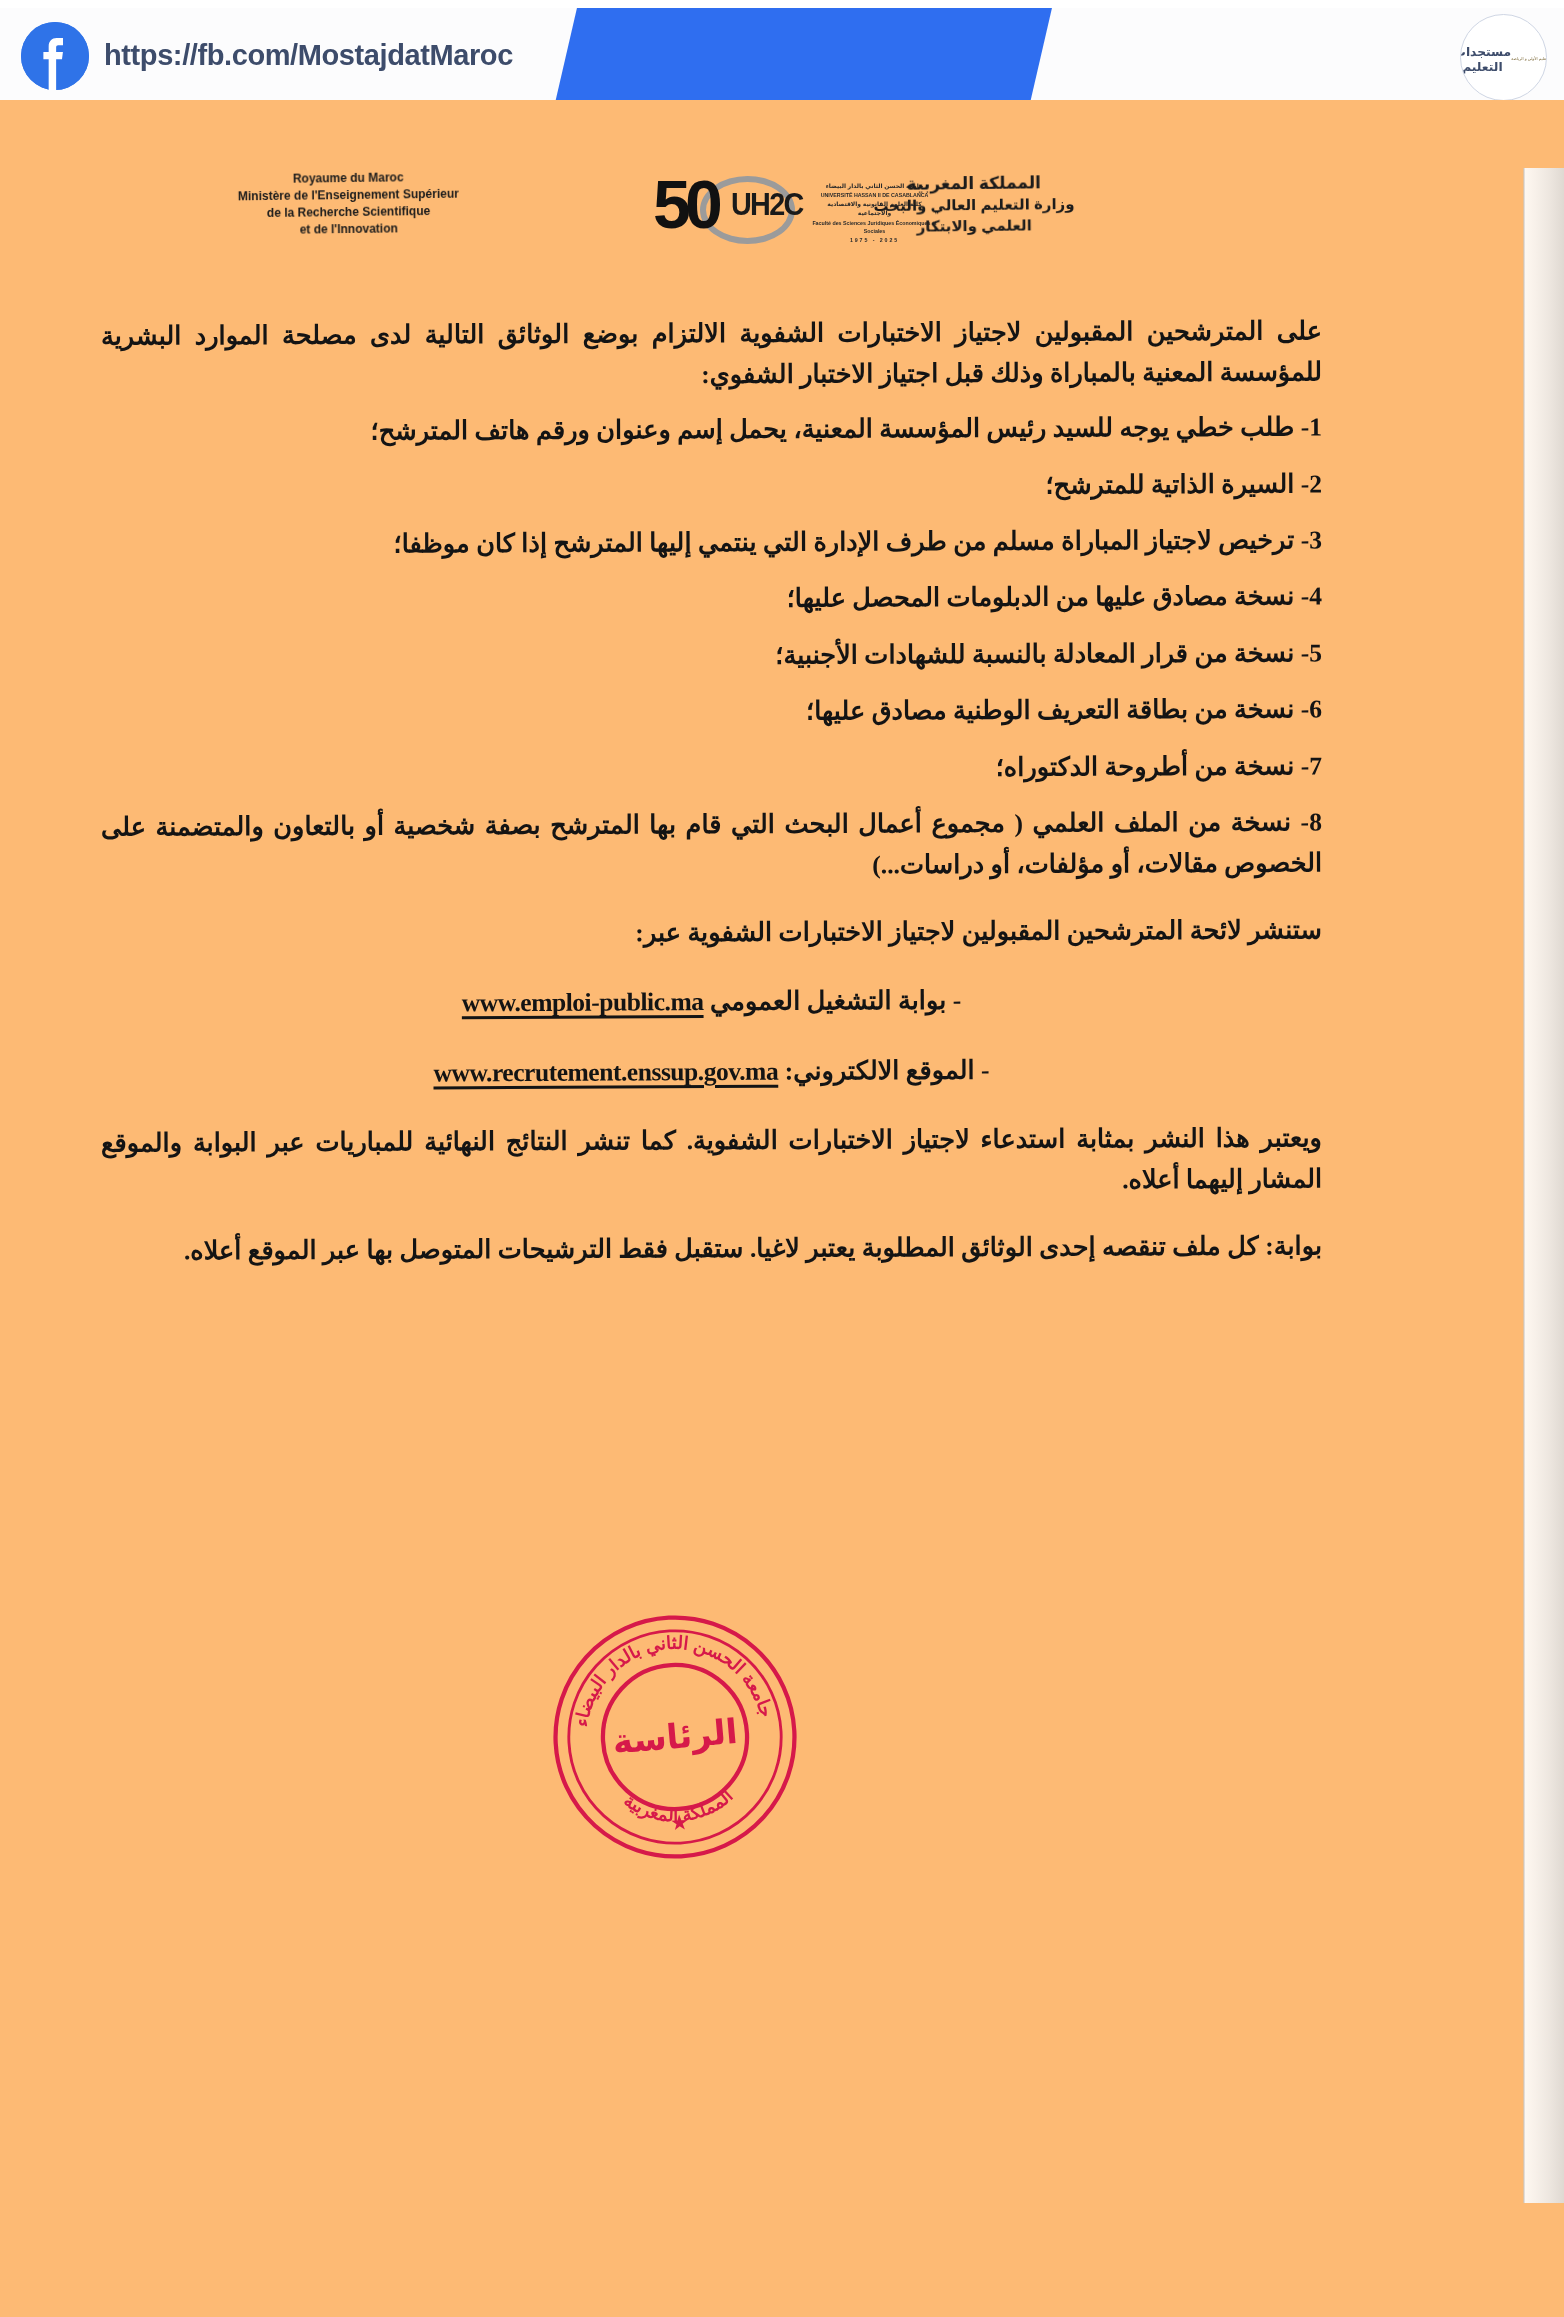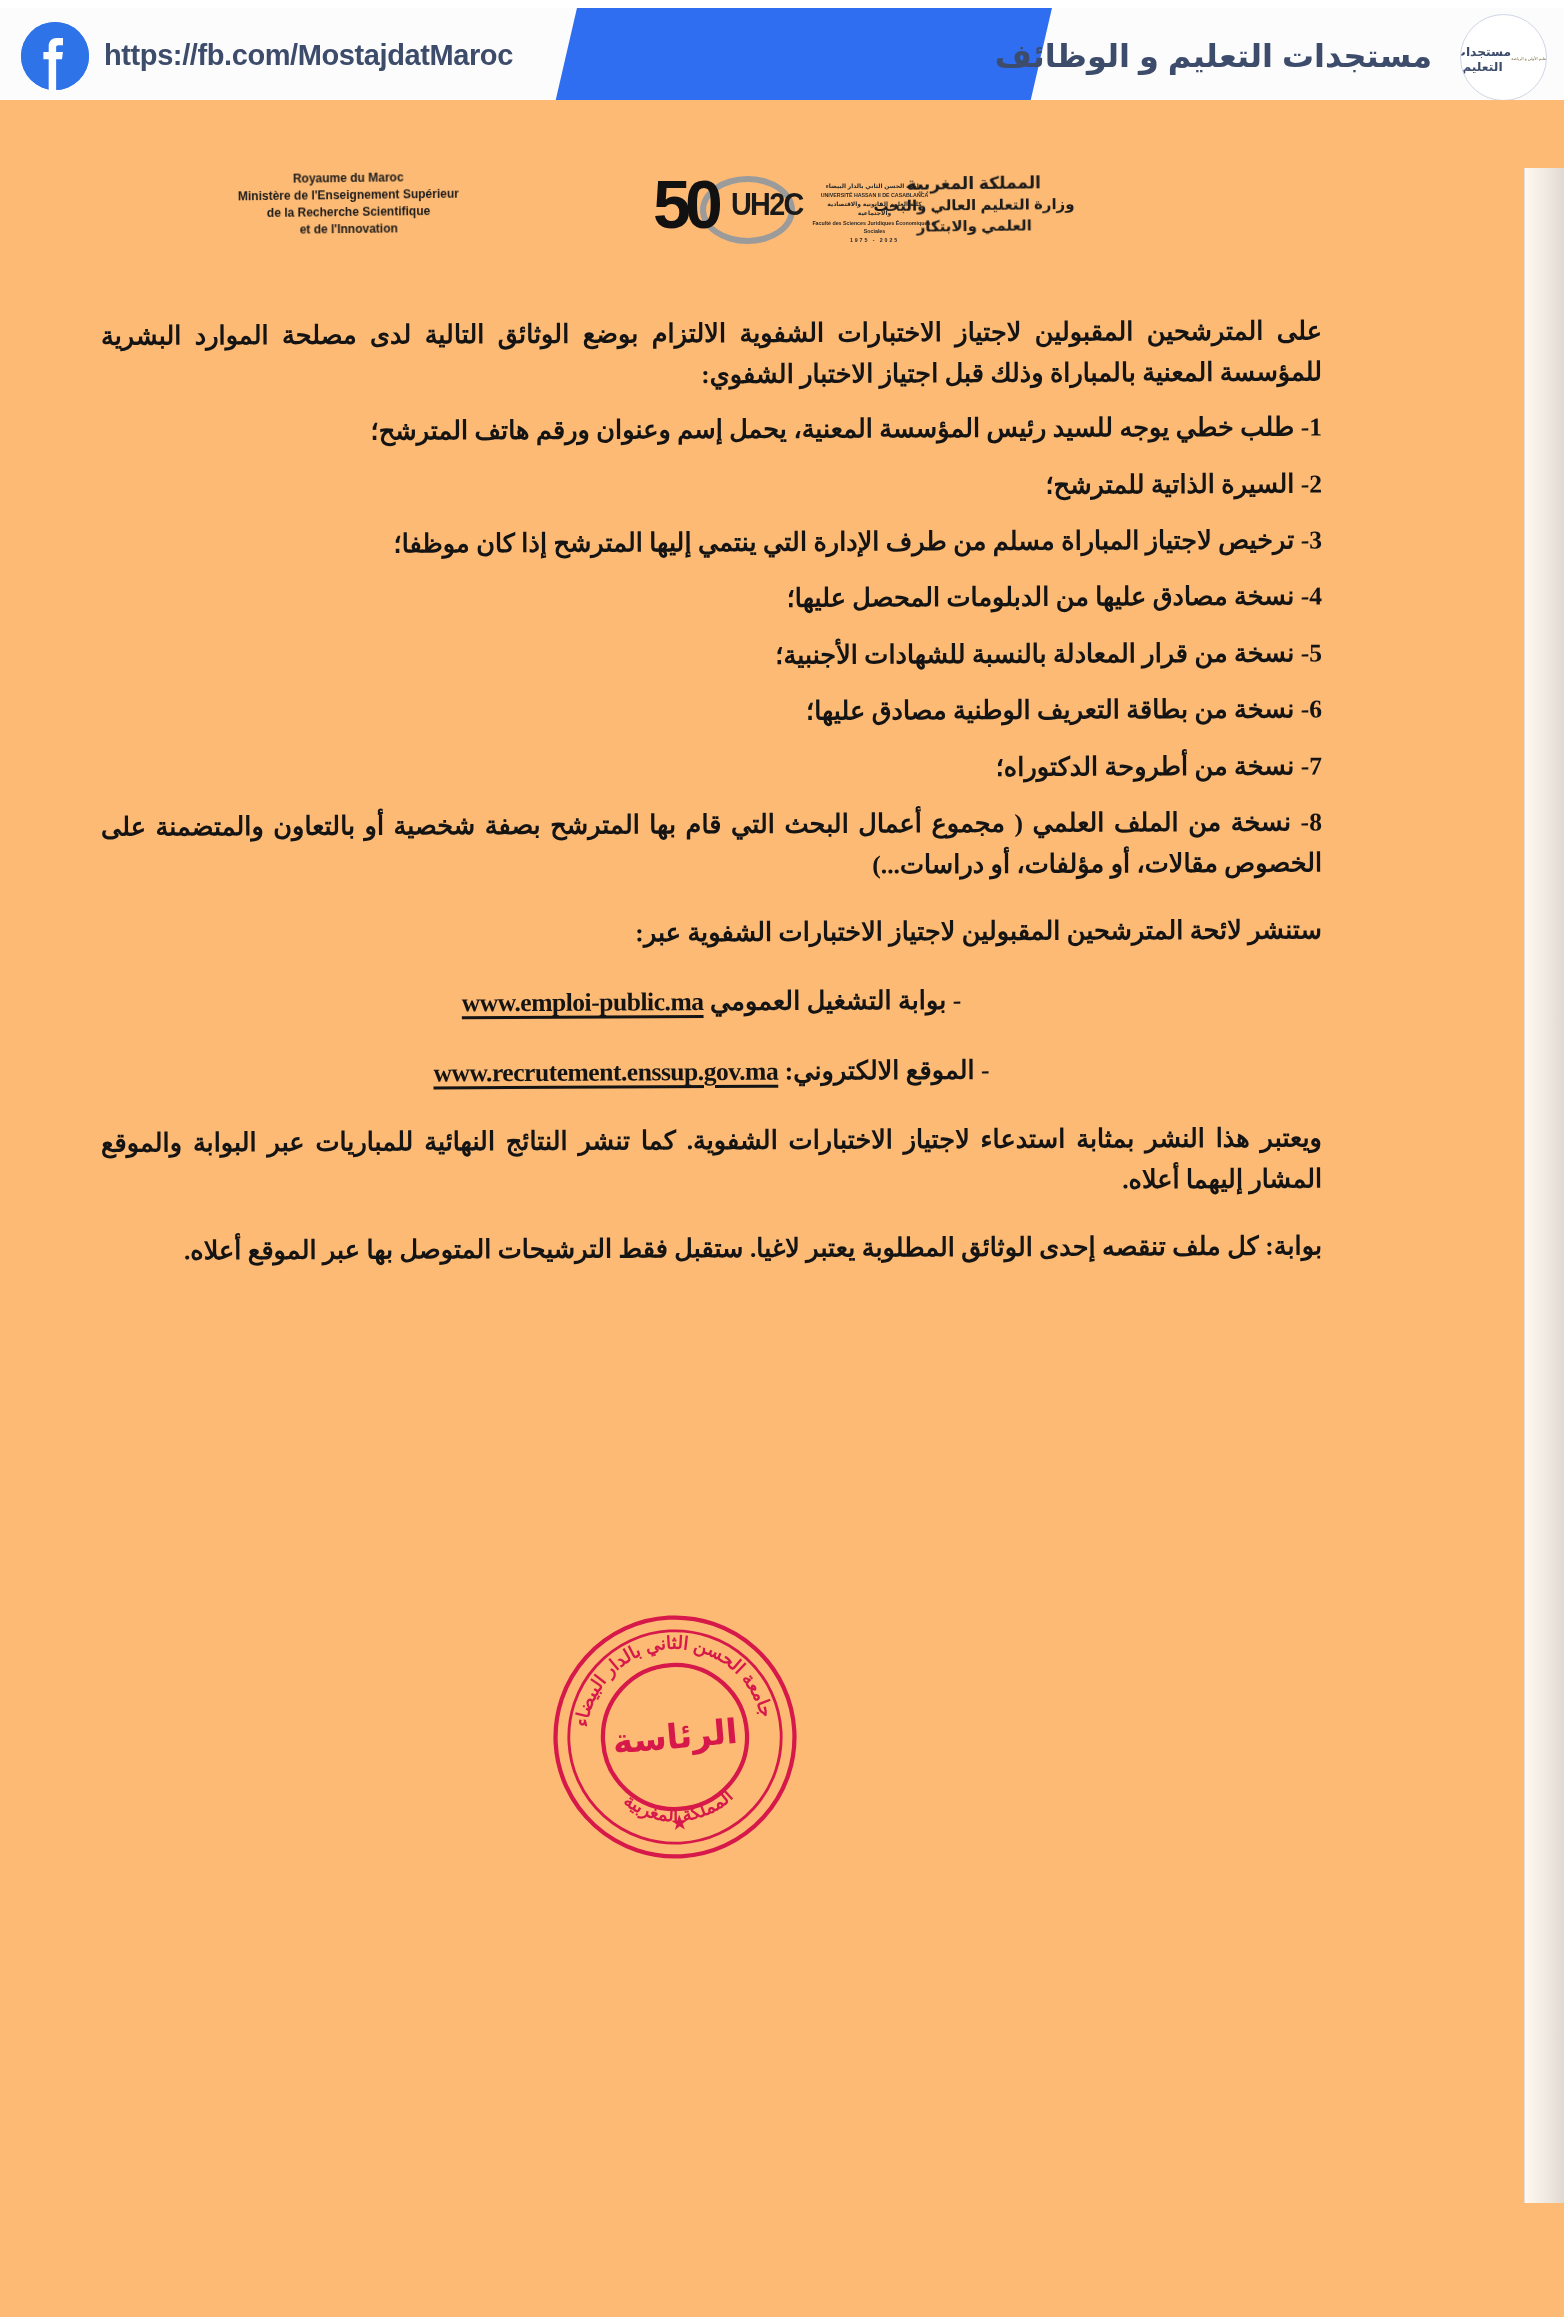--- a/index.html
+++ b/index.html
@@ -359,21 +359,20 @@
         <svg viewBox="0 0 72 72" aria-hidden="true">
           <circle cx="36" cy="36" r="36" fill="#2f73e8"></circle>
           <path d="M44.5 24.5h-5.2c-1.2 0-2.1.9-2.1 2.1v5.2h7.2l-1 7.6h-6.2V72h-7.9V39.4h-5.6v-7.6h5.6v-6.2c0-5 3.5-8.6 8.4-8.6h6.8z" fill="#ffffff"></path>
         </svg>
       </span>
       <span class="fb-url">https://fb.com/MostajdatMaroc</span>
     </div>
 
     <div class="ribbon"></div>
 
-    <div class="brand-title">مستجدات التعليم و الوظائف</div>
 
     <div class="brand-badge">
       <span class="badge-crest"></span>
       <span class="badge-sub">المملكة المغربية</span>
       <span class="badge-sub">وزارة التربية الوطنية</span>
       <span class="badge-sub">و التعليم الأولي و الرياضة</span>
       <span class="badge-line1">مستجدات التعليم</span>
       <span class="badge-line2">والوظائف</span>
     </div>
   </div>

